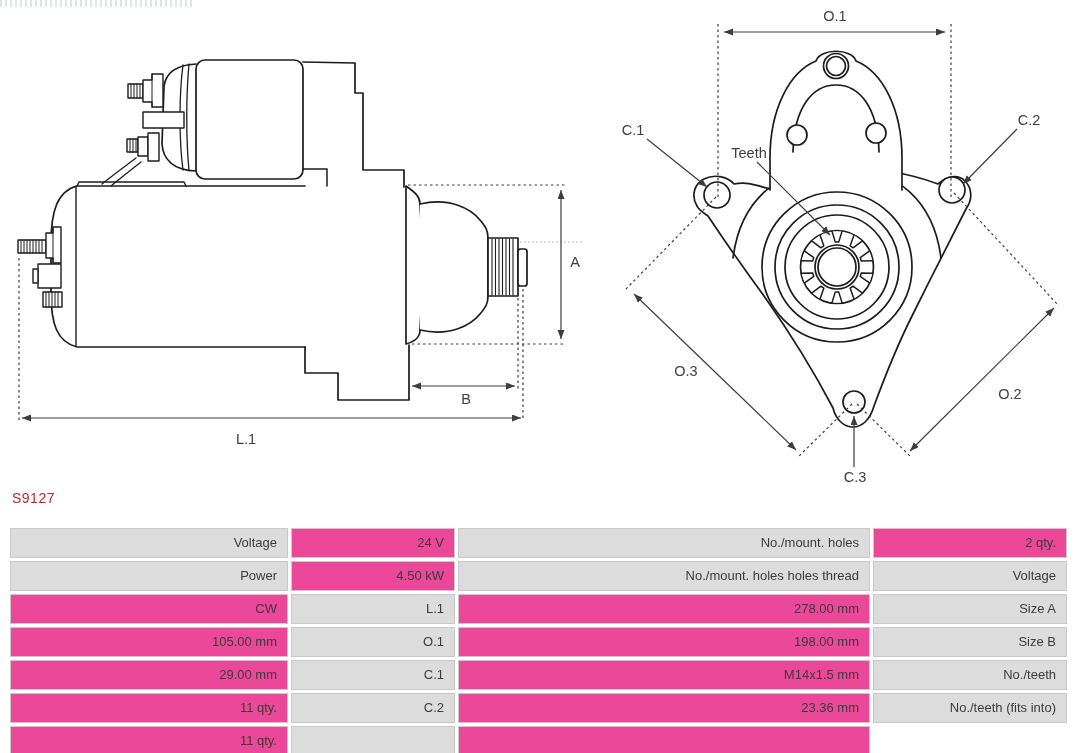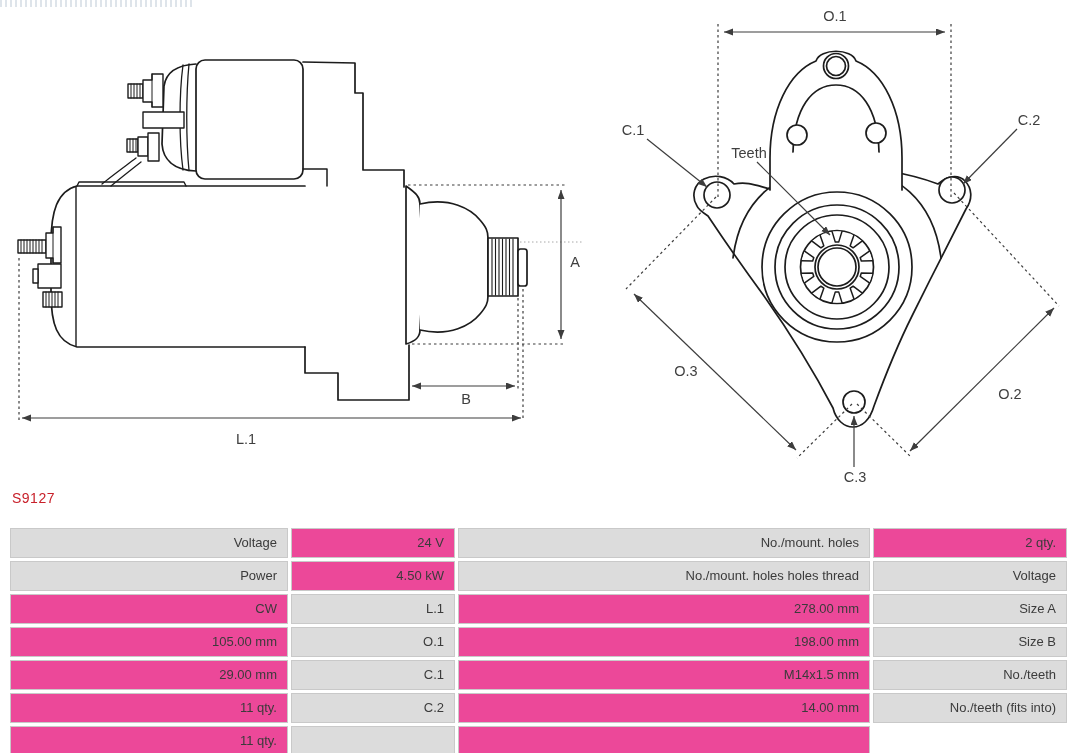--- a/index.html
+++ b/index.html
@@ -202,21 +202,21 @@
     <div class="cell val">198.00 mm</div>
 
     <div class="cell lab">Size B</div>
     <div class="cell val">29.00 mm</div>
     <div class="cell lab">C.1</div>
     <div class="cell val">M14x1.5 mm</div>
 
     <div class="cell lab">No./teeth</div>
     <div class="cell val">11 qty.</div>
     <div class="cell lab">C.2</div>
-    <div class="cell val">14.00 mm</div>
+    <div class="cell val">23.36 mm</div>
 
     <div class="cell lab">No./teeth (fits into)</div>
     <div class="cell val">11 qty.</div>
     <div class="cell lab"></div>
     <div class="cell val"></div>
   </div>
 
 </div>
 
 </body></html>

